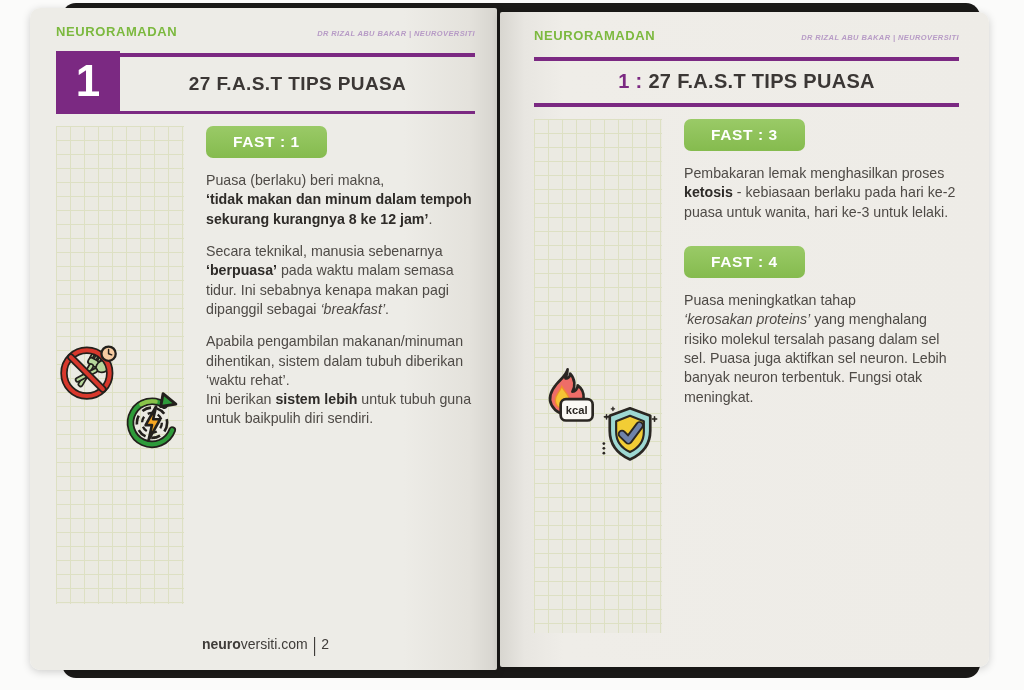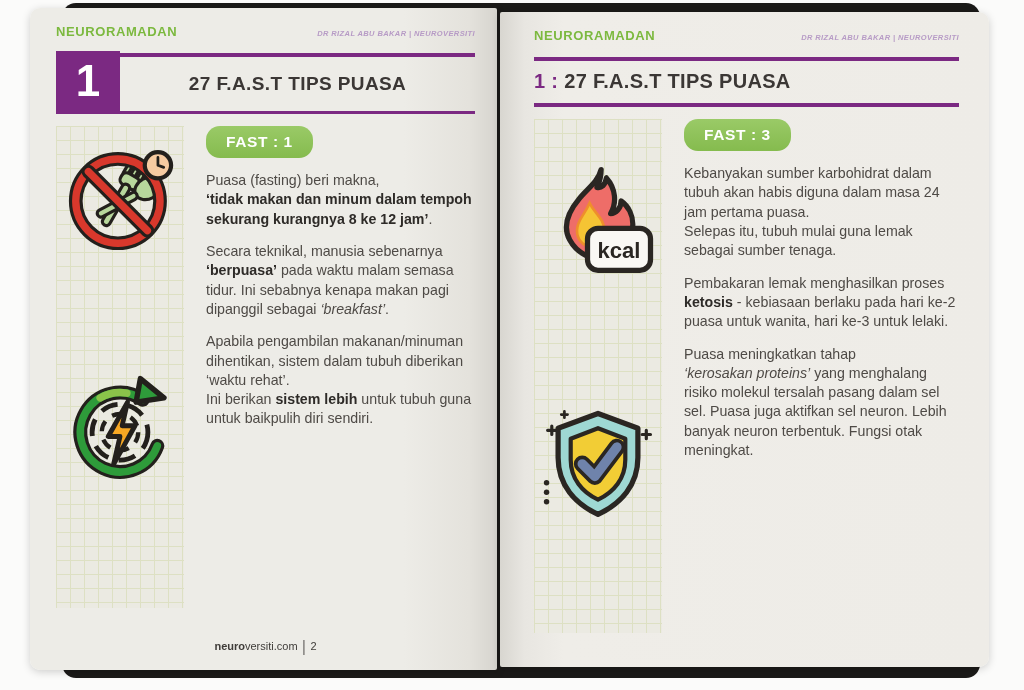--- a/index.html
+++ b/index.html
@@ -21,36 +21,36 @@
   
   .ch-row{display:flex;align-items:stretch;margin-top:12px;border-bottom:3px solid #7b2982;}
   .ch-num{width:64px;min-height:60px;background:#7b2982;color:#fff;display:flex;align-items:center;
      justify-content:center;font-size:44px;font-weight:800;line-height:1;}
   .ch-main{flex:1;display:flex;flex-direction:column;}
   .ch-rule{height:4px;background:#7b2982;margin-top:2px;}
   .ch-title{flex:1;display:flex;align-items:center;justify-content:center;font-size:19px;font-weight:800;
      color:#3b3735;letter-spacing:.4px;}
   
   .rt-block{margin-top:14px;border-top:4px solid #7b2982;border-bottom:4px solid #7b2982;
-     padding:9px 0 10px;text-align:left;font-size:20px;font-weight:800;color:#3b3735;letter-spacing:.3px;}
+     padding:9px 0 10px;text-align:center;font-size:20px;font-weight:800;color:#3b3735;letter-spacing:.3px;}
   .rt-prefix{color:#7b2982;margin-right:6px;}
   
   .content{display:flex;flex:1;margin-top:12px;min-height:0;}
   .grid-col{width:128px;min-width:128px;margin-right:22px;background-color:#ebeae2;
      background-image:linear-gradient(to right,#dde0c3 1px,transparent 1px),
                       linear-gradient(to bottom,#dde0c3 1px,transparent 1px);
-     background-size:14px 14px;display:flex;flex-direction:column;align-items:center;margin-bottom:26px;}
+     background-size:14px 14px;display:flex;flex-direction:row;align-items:center;margin-bottom:26px;}
   .text-col{flex:1;min-width:0;}
   .badge{display:inline-block;background:linear-gradient(180deg,#9aca67,#85bb4e);color:#fff;font-weight:800;
-     font-size:15.5px;padding:7px 20px;border-radius:14px;letter-spacing:.6px;}
+     font-size:15.5px;padding:7px 27px;border-radius:7px;letter-spacing:.6px;}
   .badge2{margin-top:24px;}
   .para{font-size:14.2px;line-height:1.36;color:#4e4a46;margin:13px 0 0;white-space:pre-line;}
   .para .b{font-weight:800;color:#2e2b28;}
   .para .i{font-style:italic;}
-  .footer{text-align:center;font-size:11px;color:#3f3c39;padding:6px 0 10px;}
+  .footer{text-align:center;font-size:14px;color:#3f3c39;padding:6px 0 10px;}
   .footer .fb{font-weight:800;}
   .footer .sep{display:inline-block;margin:0 5px;transform:scaleY(1.5);color:#3f3c39;}
   .icon1-l{margin-top:14px;}
   .icon2-l{margin-top:112px;}
   .icon1-r{margin-top:40px;}
   .icon2-r{margin-top:118px;}
 </style>
 </head>
 <body>
 
@@ -100,21 +100,21 @@
           <path d="M 36.5 26 A 37 37 0 0 1 61.4 21.6" fill="none" stroke="#8bc34a" stroke-width="7" stroke-linecap="round"></path>
           <polygon points="74,8 96,26 70,30" fill="#2e9b3a" stroke="#23201c" stroke-width="5" stroke-linejoin="round"></polygon>
           <circle cx="55" cy="58" r="26" fill="none" stroke="#23201c" stroke-width="4.5" stroke-dasharray="16 10"></circle>
           <circle cx="55" cy="58" r="17" fill="none" stroke="#23201c" stroke-width="4" stroke-dasharray="10 8"></circle>
           <polygon points="62,30 44,62 55,62 49,88 69,52 57,52" fill="#f6a723" stroke="#23201c" stroke-width="4.5" stroke-linejoin="round"></polygon>
         </svg>
       </div>
 
       <div class="text-col">
         <span class="badge">FAST : 1</span>
-        <p class="para"><span class="n">Puasa (fasting) beri makna,
+        <p class="para"><span class="n">Puasa (berlaku) beri makna,
 </span><span class="b">‘tidak makan dan minum dalam tempoh sekurang kurangnya 8 ke 12 jam’</span><span class="n">.</span></p>
         <p class="para"><span class="n">Secara teknikal, manusia sebenarnya </span><span class="b">‘berpuasa’</span><span class="n"> pada waktu malam semasa tidur. Ini sebabnya kenapa makan pagi dipanggil sebagai </span><span class="i">‘breakfast’</span><span class="n">.</span></p>
 
         <p class="para"><span class="n">Apabila pengambilan makanan/minuman dihentikan, sistem dalam tubuh diberikan ‘waktu rehat’.
 Ini berikan </span><span class="b">sistem lebih</span><span class="n"> untuk tubuh guna untuk baikpulih diri sendiri.</span></p>
       </div>
     </div>
 
     <div class="footer">
       <span class="fb">neuro</span><span>versiti.com</span><span class="sep">|</span><span>2</span>
@@ -150,23 +150,22 @@
           <circle cx="11" cy="94" r="2.6" fill="#2a2622"></circle>
           <path d="M60 10 L98 24 L98 52 C98 78 82 96 60 106 C38 96 22 78 22 52 L22 24 Z" fill="#9ed8d3" stroke="#2a2622" stroke-width="5" stroke-linejoin="round"></path>
           <path d="M60 24 L86 34 L86 54 C86 72 75 85 60 92 C45 85 34 72 34 54 L34 34 Z" fill="#f2cd35" stroke="#2a2622" stroke-width="4" stroke-linejoin="round"></path>
           <path d="M45 58 L57 70 L78 42" fill="none" stroke="#2a2622" stroke-width="16" stroke-linecap="round" stroke-linejoin="round"></path>
           <path d="M45 58 L57 70 L78 42" fill="none" stroke="#6f83ab" stroke-width="9" stroke-linecap="round" stroke-linejoin="round"></path>
         </svg>
       </div>
 
       <div class="text-col">
         <span class="badge">FAST : 3</span>
-        <p class="para"><span class="n">Kebanyakan sumber karbohidrat dalam tubuh akan habis diguna dalam masa 24 jam pertama puasa.
-Selepas itu, tubuh mulai guna lemak sebagai sumber tenaga.</span></p>
         <p class="para"><span class="n">Pembakaran lemak menghasilkan proses </span><span class="b">ketosis</span><span class="n"> - kebiasaan berlaku pada hari ke-2 puasa untuk wanita, hari ke-3 untuk lelaki.</span></p>
 
+        <span class="badge badge2">FAST : 4</span>
         <p class="para"><span class="n">Puasa meningkatkan tahap
 </span><span class="i">‘kerosakan proteins’</span><span class="n"> yang menghalang risiko molekul tersalah pasang dalam sel sel. Puasa juga aktifkan sel neuron. Lebih banyak neuron terbentuk. Fungsi otak meningkat.</span></p>
       </div>
     </div>
 
   </div>
 </div>
 
 </body></html>

